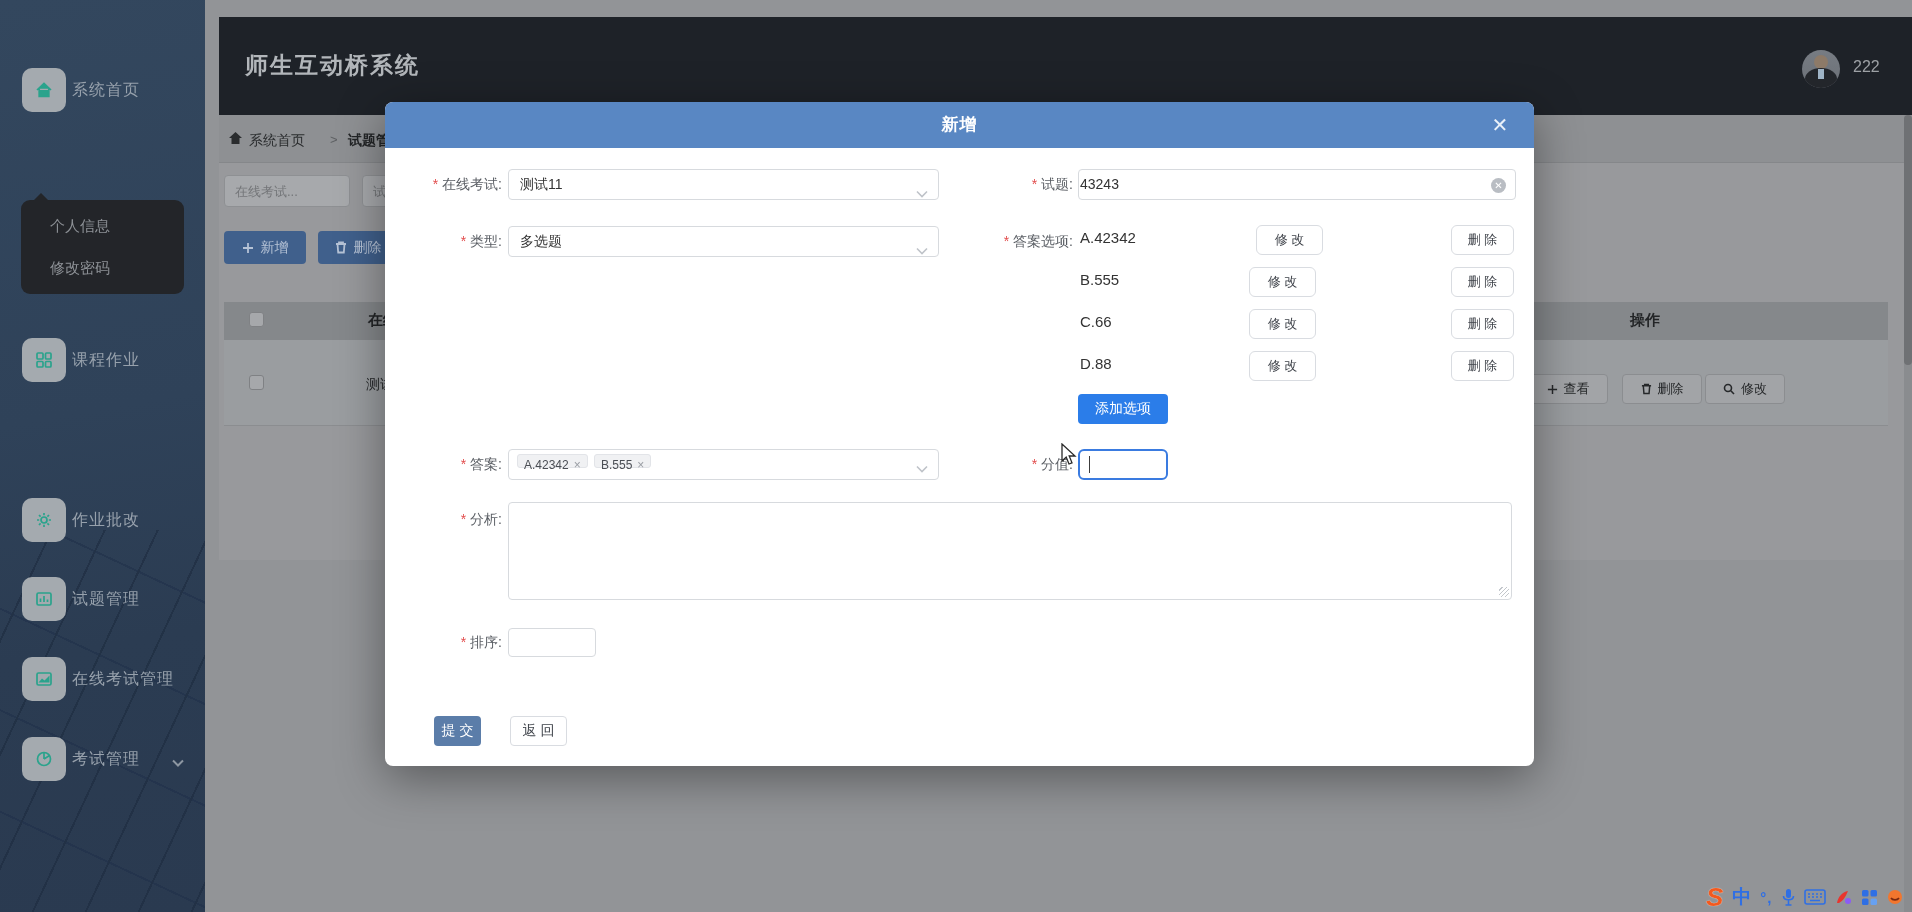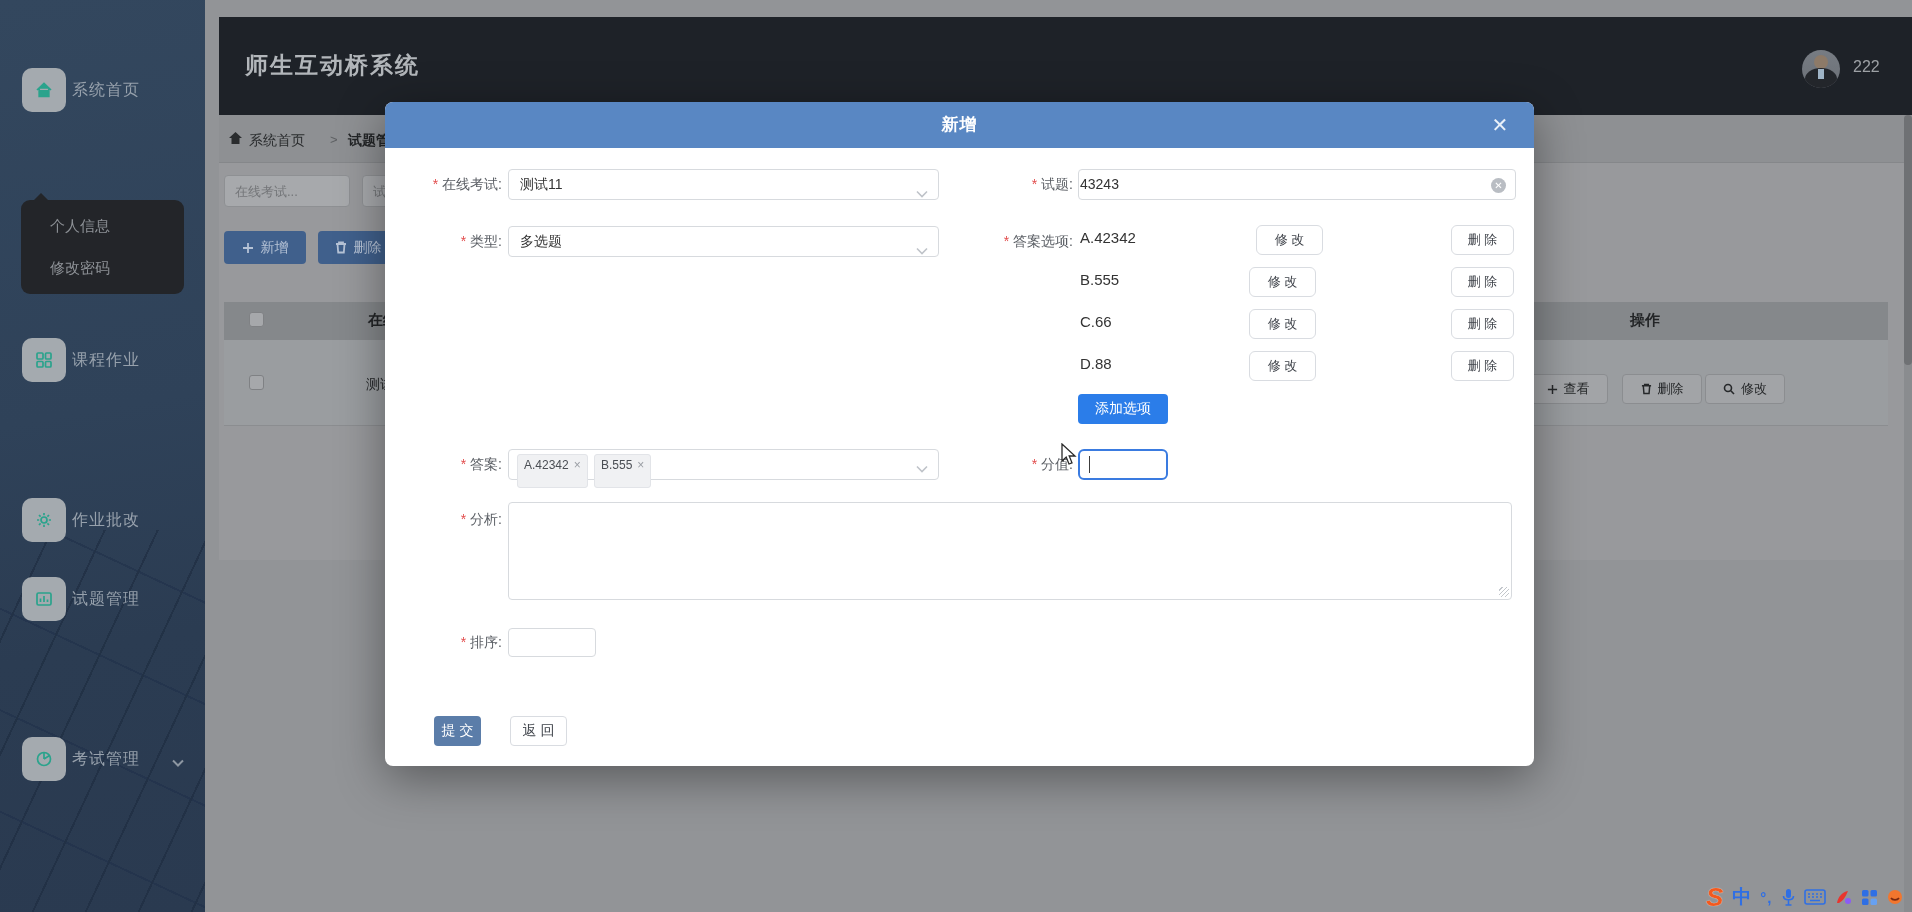--- a/index.html
+++ b/index.html
@@ -100,21 +100,21 @@
   .clear-ico { position:absolute; right:9px; top:8px; width:15px; height:15px; border-radius:50%; background:#b9bdc3;
     color:#fff; font-size:10px; line-height:15px; text-align:center; cursor:pointer; }
 
   .opt-txt { position:absolute; left:695px; font-size:15px; color:#333; }
   .mini-btn { position:absolute; height:30px; background:#fff; border:1px solid #d9dce1; border-radius:6px;
     font-size:13px; color:#3f434a; cursor:pointer; display:flex; align-items:center; justify-content:center; }
   .btn-add-opt { position:absolute; left:693px; top:292px; width:90px; height:30px; background:#2b7de9; border:none;
     border-radius:4px; color:#fff; font-size:14px; cursor:pointer; }
 
   .ms { left:123px; top:347px; width:431px; height:31px; cursor:pointer; }
-  .tag { position:absolute; top:4px; height:34px; background:#f0f1f3; border:1px solid #e2e4e8; border-radius:3px;
+  .tag { position:absolute; top:4px; height:14px; background:#f0f1f3; border:1px solid #e2e4e8; border-radius:3px;
     font-size:12px; color:#4a4e54; line-height:20px; padding:0 6px; white-space:nowrap; }
   .tag .x { color:#9a9ea4; margin-left:5px; cursor:pointer; font-size:12px; }
 
   .inp-score { left:693px; top:347px; width:90px; height:31px; border:2px solid #3a7be0; border-radius:6px; }
   .caret { position:absolute; left:9px; top:5px; width:1px; height:17px; background:#3c3c3c; }
 
   .txtarea { left:123px; top:400px; width:1004px; height:98px; }
   .resize-grip { position:absolute; right:2px; bottom:2px; width:10px; height:10px;
     background:repeating-linear-gradient(135deg, transparent 0 2px, #c3c7cc 2px 3px); cursor:nwse-resize; }
   .inp-order { left:123px; top:526px; width:88px; height:29px; }
@@ -183,20 +183,29 @@
     <div class="side-item" style="top:577px;">
       <span class="side-ico">
         <svg width="20" height="20" viewBox="0 0 20 20">
             <rect x="3" y="4" width="14" height="12" rx="1.5"></rect>
             <path d="M6.5 13V9.5 M10 13V7 M13.5 13v-2.5"></path>
           </svg>
       </span>
       <span class="side-lbl">试题管理</span>
     </div>
 
+    <div class="side-item" style="top:657px;">
+      <span class="side-ico">
+        <svg width="20" height="20" viewBox="0 0 20 20">
+            <rect x="3" y="4" width="14" height="12" rx="1.5"></rect>
+            <path d="M4.5 13.5 L8 9.5 L10.5 11.5 L15.5 6.5 V13.5 Z" fill="#2aa38c" stroke="none"></path>
+          </svg>
+      </span>
+      <span class="side-lbl">在线考试管理</span>
+    </div>
 
     <div class="side-item" style="top:737px;">
       <span class="side-ico">
         <svg width="20" height="20" viewBox="0 0 20 20">
             <circle cx="10" cy="10" r="6.5"></circle>
             <path d="M10 10 V3.5 M10 10 L15.5 6.5"></path>
           </svg>
       </span>
       <span class="side-lbl">考试管理</span>
       <span class="side-chev">

